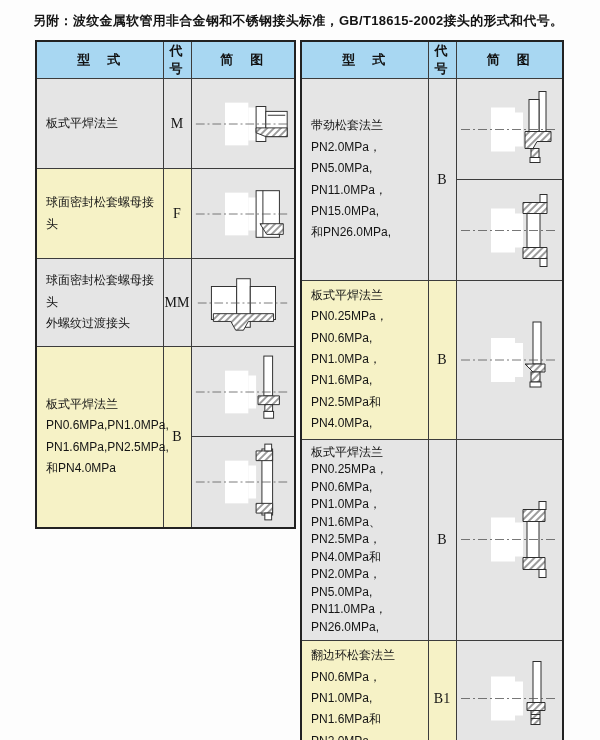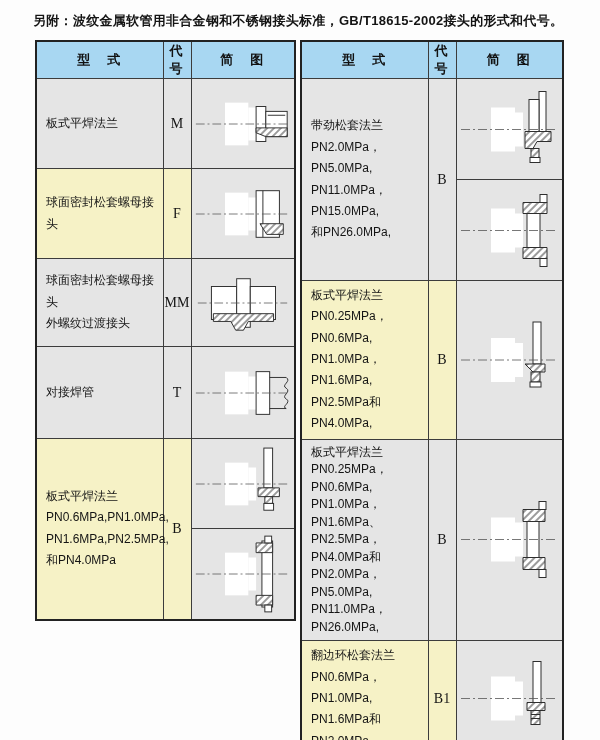--- a/index.html
+++ b/index.html
@@ -115,33 +115,20 @@
         <rect x="20" y="23" width="26" height="34" fill="#fff"></rect>
         <rect x="46" y="15" width="14" height="50" fill="#fff"></rect>
         <rect x="60" y="23" width="26" height="34" fill="#fff"></rect>
         <path d="M22 51 H84 V59 H58 L53 68 H45 L40 59 H22 Z" fill="url(#hatch)"></path>
         <line class="cl" x1="6" y1="40" x2="98" y2="40"></line>
       </svg>
     </td>
   </tr>
 
 
-  <tr style="height:92px">
-    <td class="type">对接焊管</td>
-    <td class="code">T</td>
-    <td class="diag">
-      <svg class="dwg" viewBox="0 0 104 80" width="101" height="88">
-        <use href="#g-hose"></use>
-        <rect x="66" y="18" width="14" height="44" fill="#fff"></rect>
-        <path class="ln" d="M80 24 H97 M80 56 H97"></path>
-        <path class="ln" d="M97 24 c6 4 -6 8 0 11 c6 4 -6 8 0 11 c6 4 -6 8 0 10"></path>
-        <line class="cl" x1="4" y1="40" x2="100" y2="40"></line>
-      </svg>
-    </td>
-  </tr>
 
   <tr style="height:181px">
     <td class="type hl">板式平焊法兰
 PN0.6MPa,PN1.0MPa,
 PN1.6MPa,PN2.5MPa,
 和PN4.0MPa</td>
     <td class="code hl">B</td>
     <td class="diag">
       <div class="stack">
         <div class="sub" style="height:89px">

